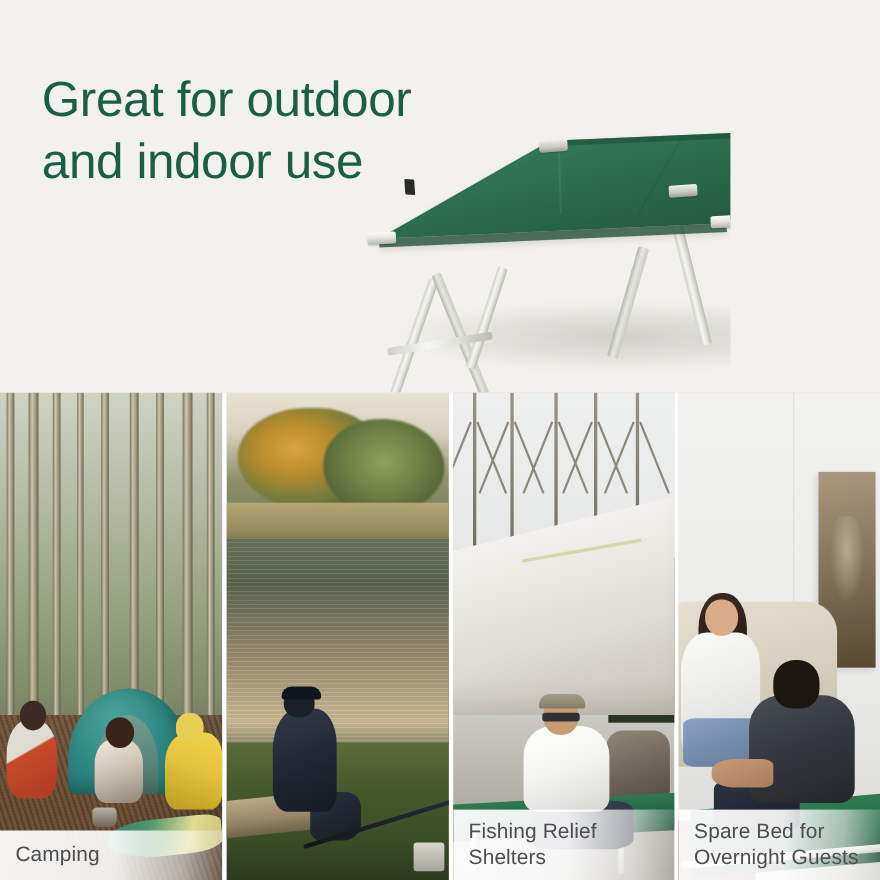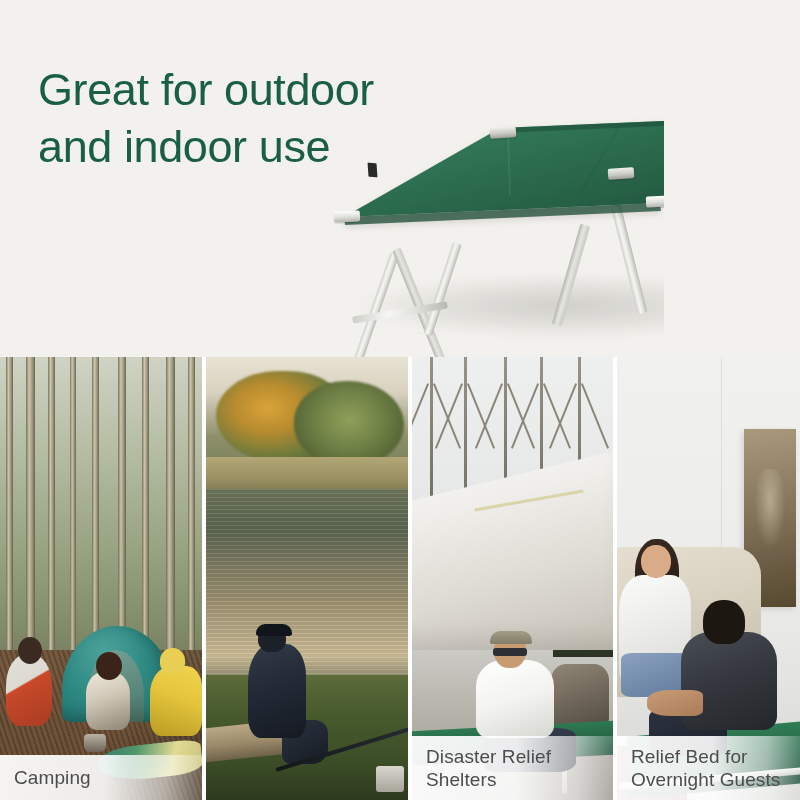--- a/index.html
+++ b/index.html
@@ -414,21 +414,21 @@
       <div class="crowd"></div>
       <div class="cot3"></div>
       <div class="cot3-leg" style="left:16px;"></div>
       <div class="cot3-leg" style="left:150px;"></div>
       <div class="man3-legs"></div>
       <div class="man3-body"></div>
       <div class="man3-head"></div>
       <div class="man3-glasses"></div>
       <div class="man3-cap"></div>
     </div>
-    <div class="caption">Disaster Relief
+    <div class="caption">Fishing Relief
 Shelters</div>
   </div>
 
   <div class="panel p4">
     <div class="photo">
       <div class="room-bg"></div>
       <div class="wall-edge"></div>
       <div class="tapestry"></div>
       <div class="sofa"></div>
       <div class="rug"></div>
@@ -436,17 +436,17 @@
       <div class="woman-body"></div>
       <div class="woman-head"></div>
       <div class="woman-jeans"></div>
       <div class="cot4"></div>
       <div class="cot4-rail"></div>
       <div class="man4-legs"></div>
       <div class="man4-body"></div>
       <div class="man4-arm"></div>
       <div class="man4-head"></div>
     </div>
-    <div class="caption">Relief Bed for
+    <div class="caption">Spare Bed for
 Overnight Guests</div>
   </div>
 
 </div>
 
 </body></html>

